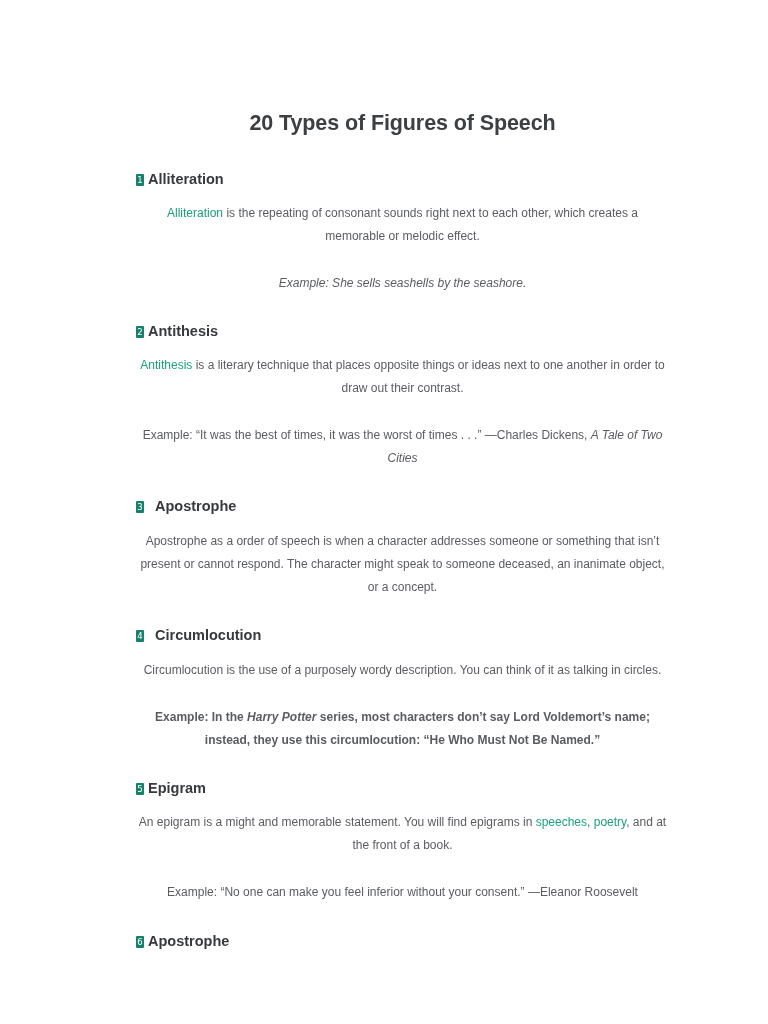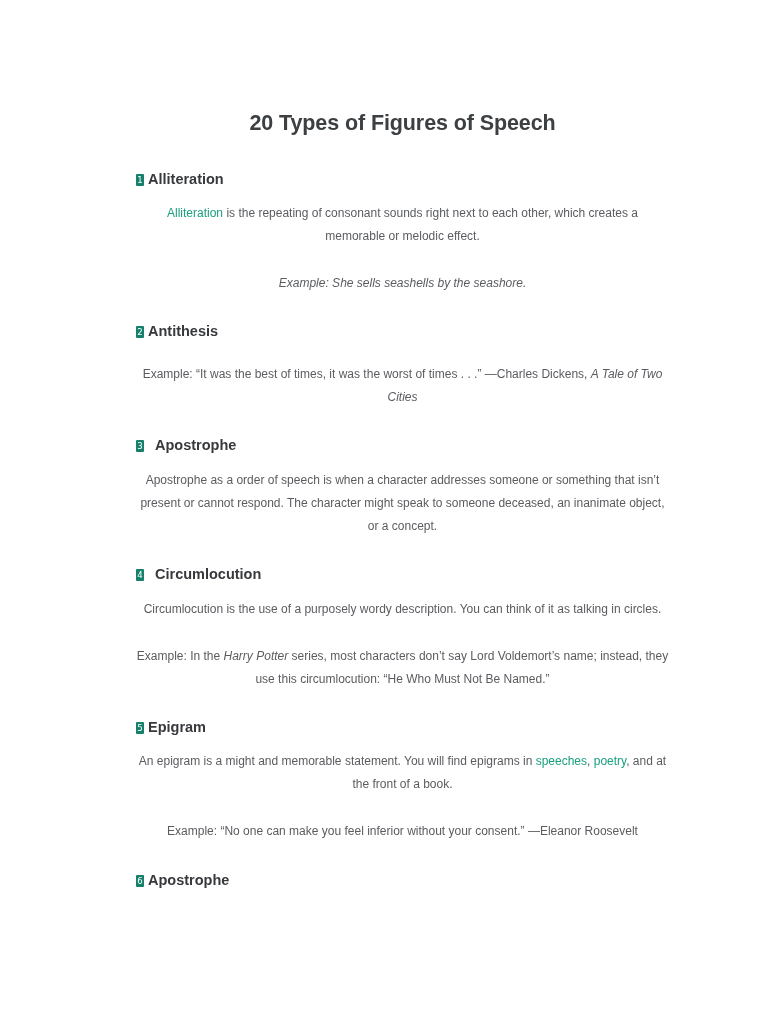--- a/index.html
+++ b/index.html
@@ -78,21 +78,21 @@
     padding: 0;
     text-align: center;
   }
   .sec-1 .p-def  { margin-top: 15px; }
   .sec-1 .p-ex   { margin-top: 24px; font-style: italic; }
   .sec-2 .p-def  { margin-top: 15px; }
   .sec-2 .p-ex   { margin-top: 24px; }
   .sec-3 .p-def  { margin-top: 16px; }
   .sec-3 .p-ex   { margin-top: 24px; }
   .sec-4 .p-def  { margin-top: 16px; }
-  .sec-4 .p-ex   { margin-top: 24px; }
+  .sec-4 .p-ex   { margin-top: 24px; font-weight: bold; }
   .sec-5 .p-def  { margin-top: 15px; }
   .sec-5 .p-ex   { margin-top: 24px; }
 
   .lnk {
     color: #1aa07f;
     text-decoration: none;
   }
   .ital {
     font-style: italic;
   }
@@ -111,20 +111,21 @@
     </h2>
     <p class="para p-def"><a class="lnk" href="#">Alliteration</a><span> is the repeating of consonant sounds right next to each other, which creates a memorable or melodic effect.</span></p>
     <p class="para p-ex">Example: She sells seashells by the seashore.</p>
   </div>
 
   <div class="section sec-2">
     <h2 class="section-heading">
       <span class="keycap keycap-gap-tight">2</span>
       <span>Antithesis</span>
     </h2>
+    <p class="para p-def"><a class="lnk" href="#">Antithesis</a><span> is a literary technique that places opposite things or ideas next to one another in order to draw out their contrast.</span></p>
     <p class="para p-ex"><span>Example: “It was the best of times, it was the worst of times . . .” —Charles Dickens, </span><span class="ital">A Tale of Two Cities</span></p>
   </div>
 
   <div class="section sec-3">
     <h2 class="section-heading">
       <span class="keycap keycap-gap-wide">3</span>
       <span>Apostrophe</span>
     </h2>
     <p class="para p-def">Apostrophe as a order of speech is when a character addresses someone or something that isn’t present or cannot respond. The character might speak to someone deceased, an inanimate object, or a concept.</p>
   </div>

